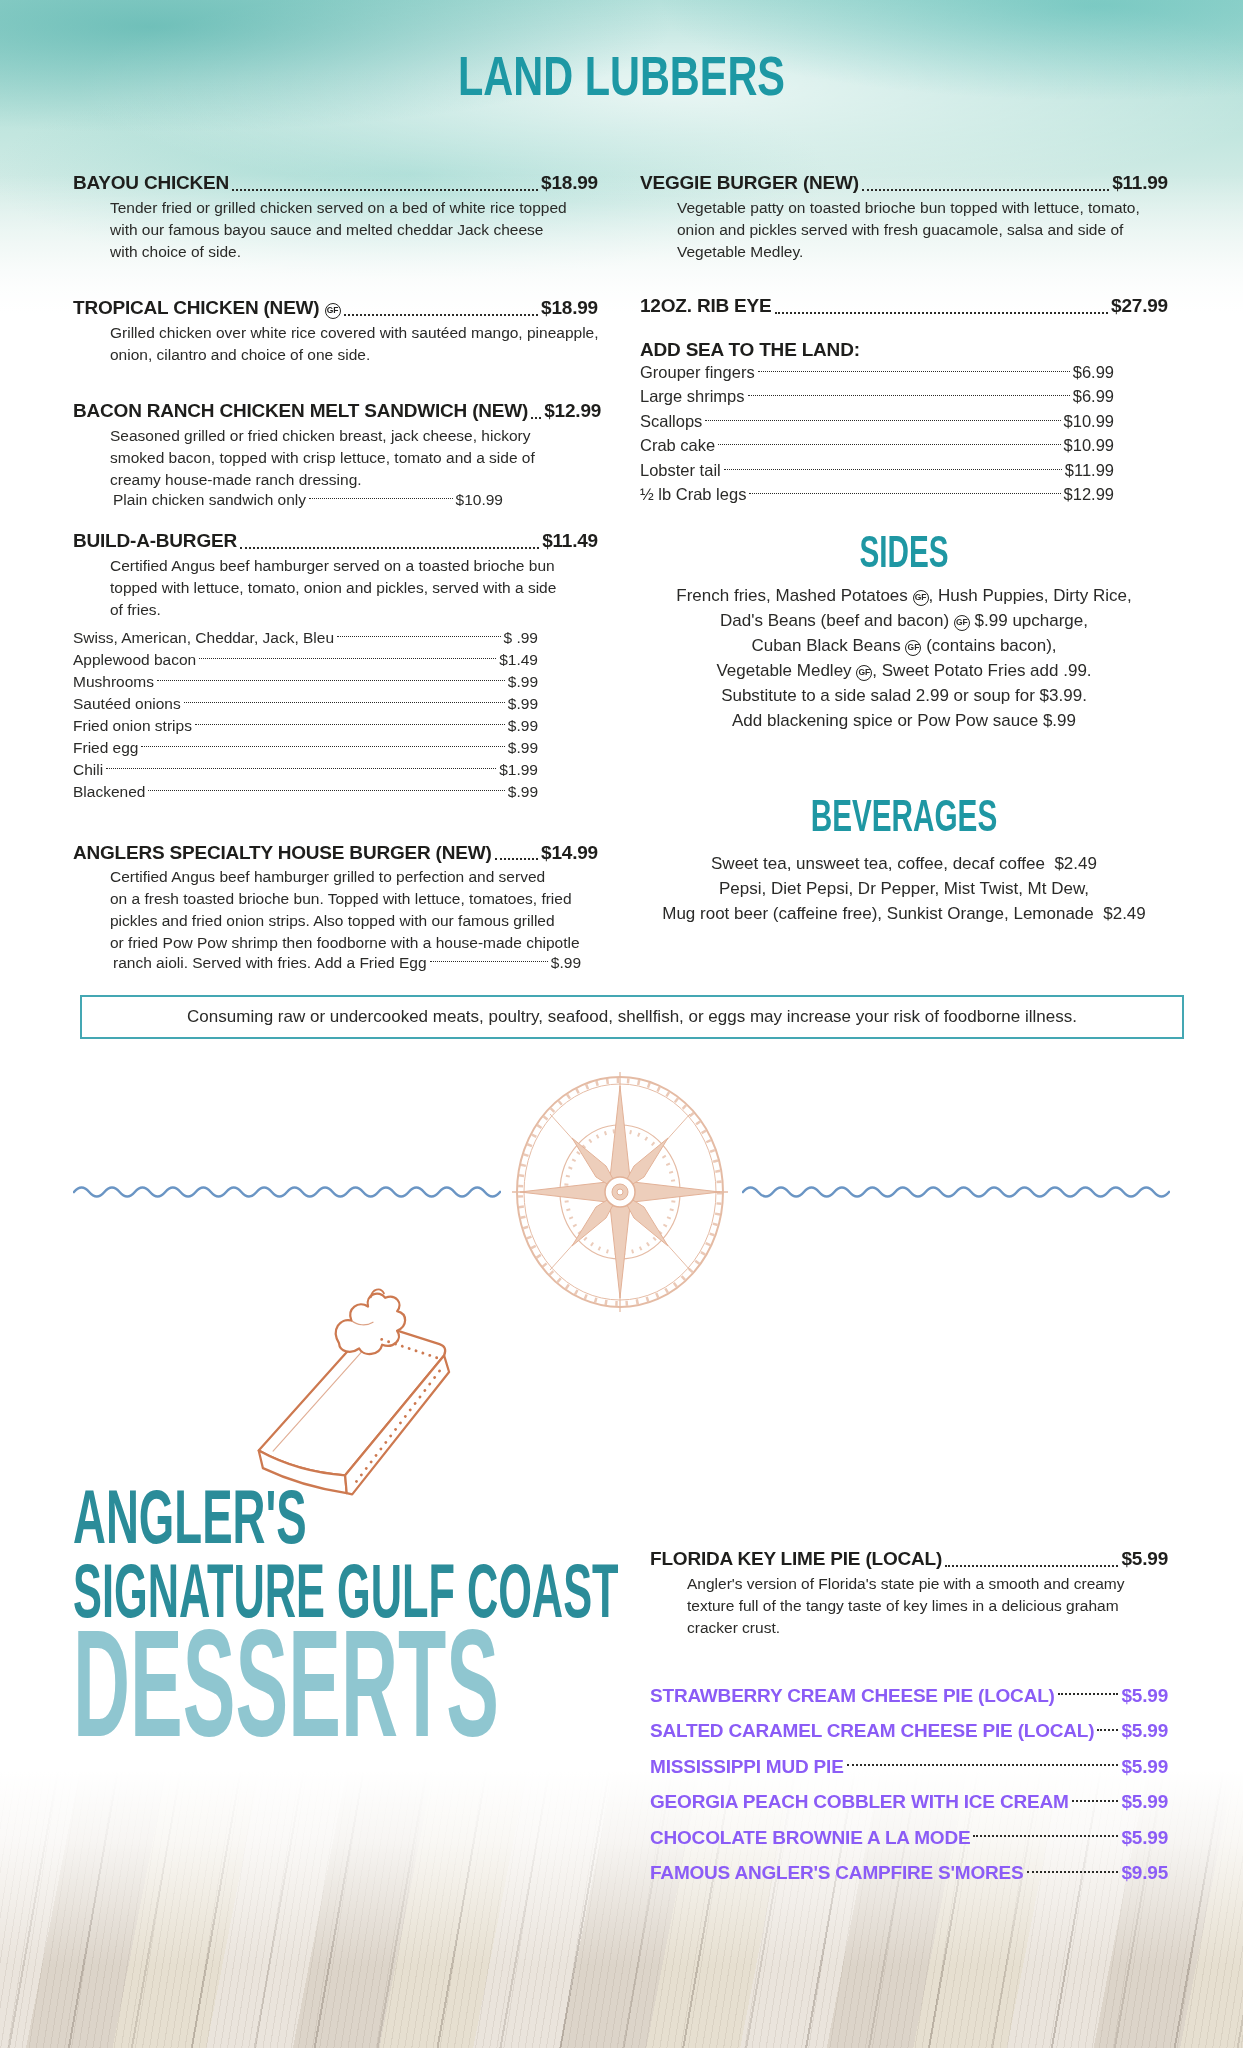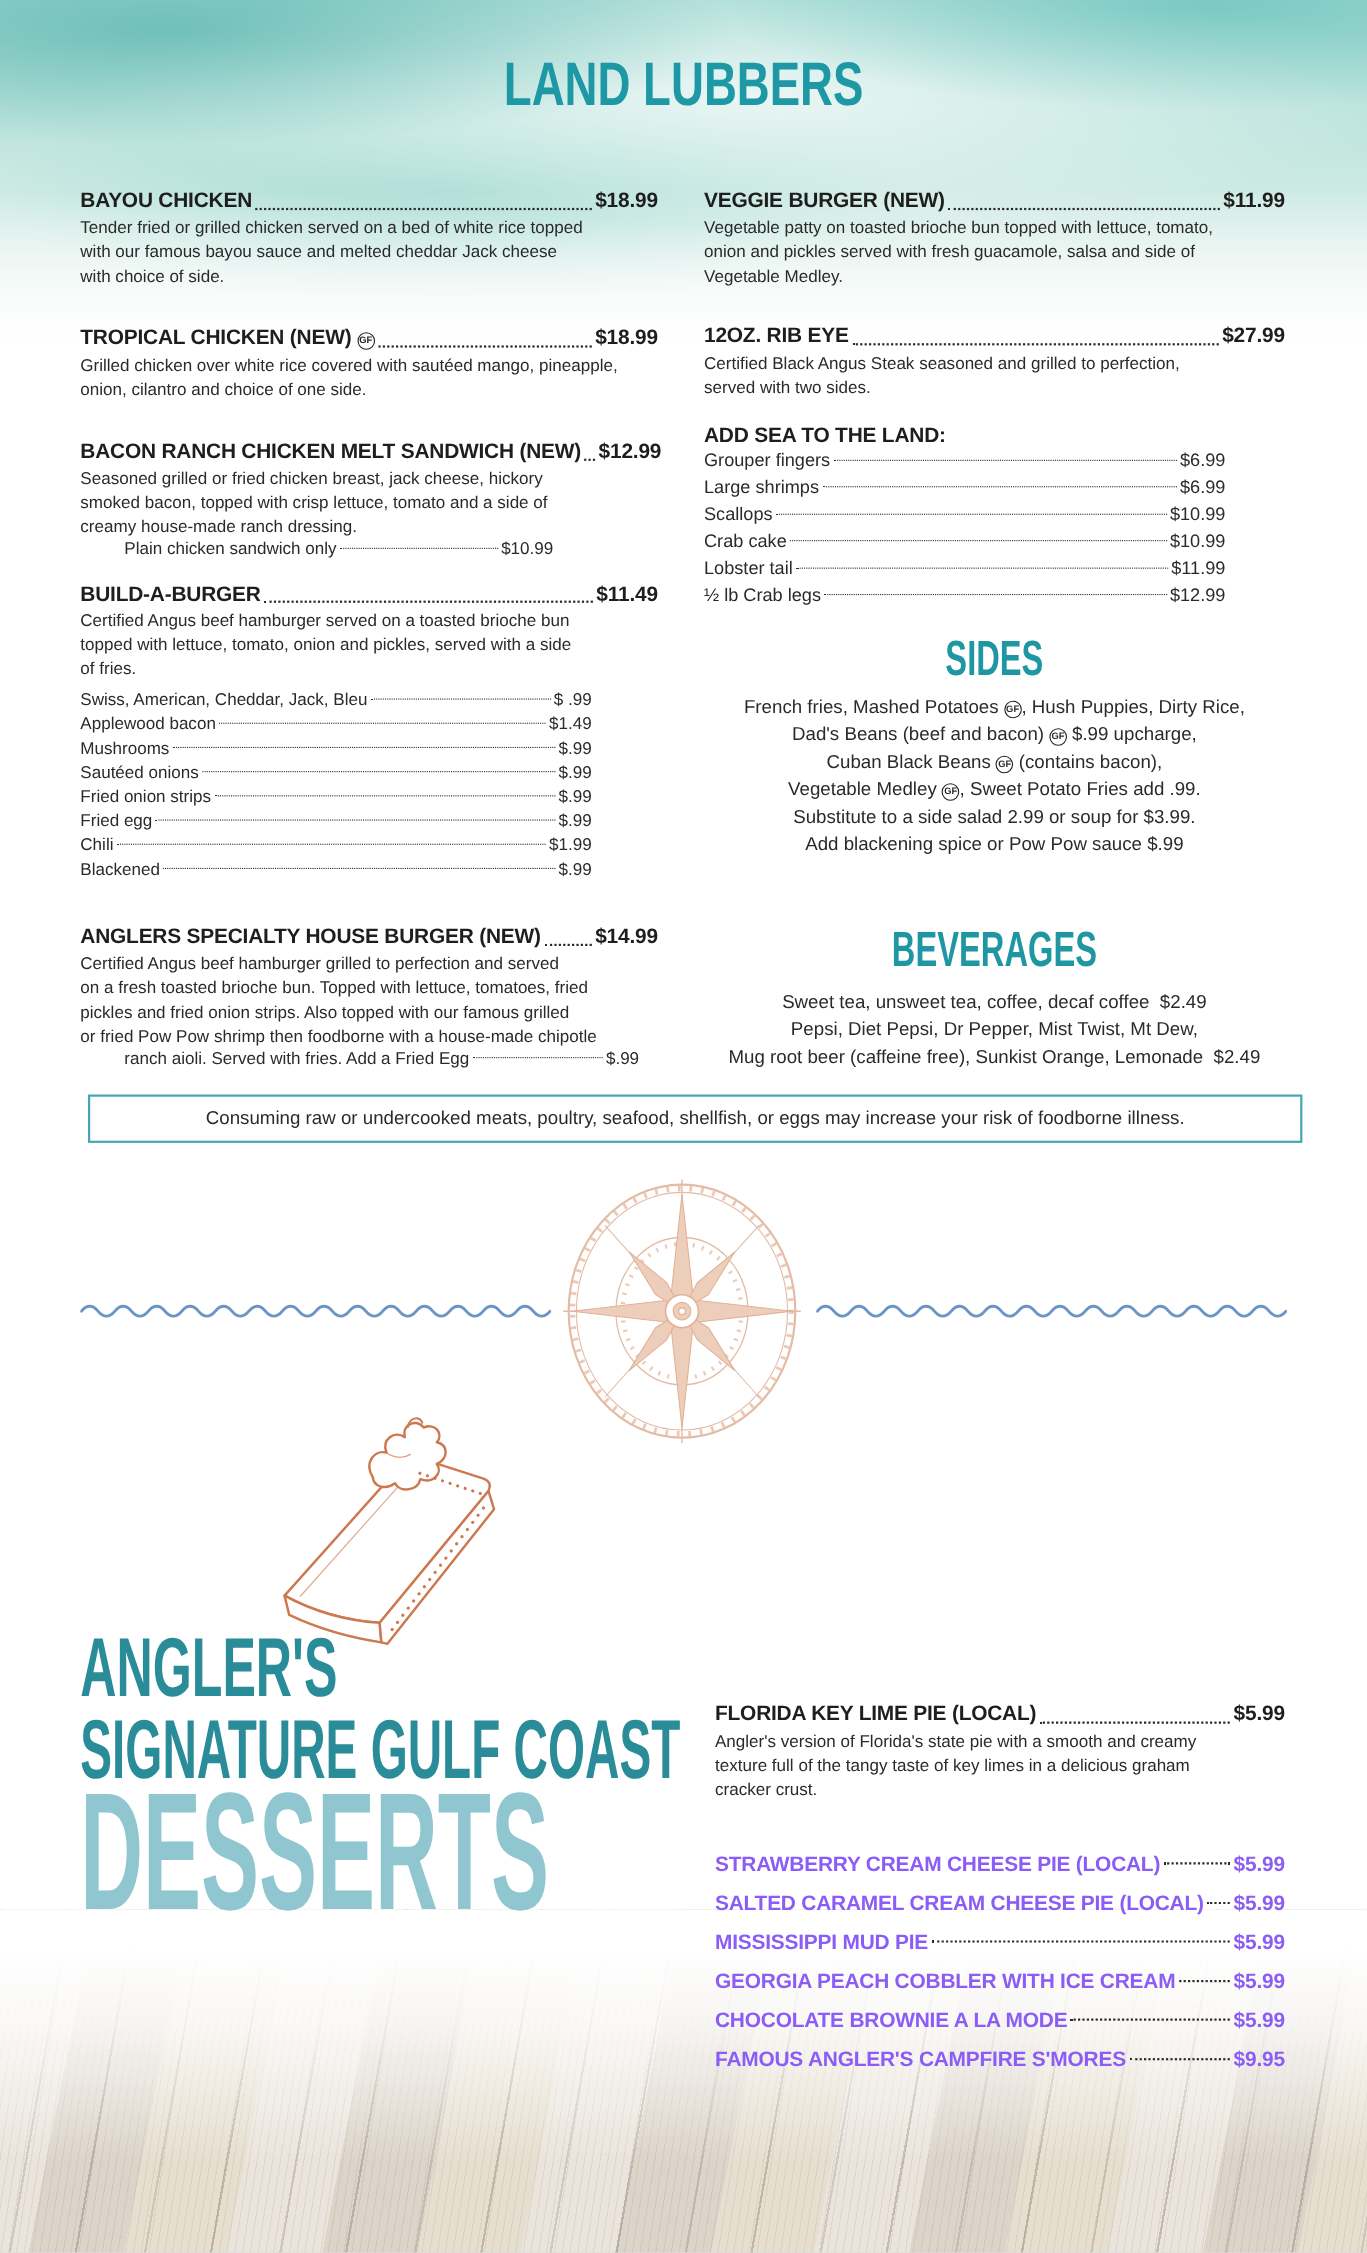--- a/index.html
+++ b/index.html
@@ -30,21 +30,21 @@
   
   .col{position:absolute;top:172px;}
   .col-left{left:73px;width:525px;}
   .col-right{left:640px;width:528px;}
   .menu-item{margin:0;}
   .title-row{display:flex;align-items:flex-end;font-weight:700;font-size:19px;line-height:1.15;color:#1e1e1c;letter-spacing:-.2px;}
   .item-name{white-space:nowrap;}
   .item-price{white-space:nowrap;}
   .leader{flex:1 1 auto;min-width:10px;border-bottom:2.2px dotted #2a2a27;margin:0 3px 3px 3px;}
   .item-desc{margin-top:3px;font-size:15.5px;line-height:22px;color:#2a2a28;}
-  .desc-line{white-space:nowrap;}
+  .desc-line{white-space:nowrap;margin-left:37px;}
   .dot-row{display:flex;align-items:center;font-size:15.5px;line-height:17px;color:#2a2a28;}
   .dot-row .leader{border-bottom-width:1.8px;margin-bottom:2px;}
   .sub-row{margin-top:0;margin-left:40px;}
   .sub-390{width:390px;}
   .sub-468{width:468px;}
   .addons{margin-top:8px;width:465px;}
   .addons .dot-row{margin-bottom:5px;}
   .sea-rows{margin-top:3px;width:474px;}
   .sea-rows .dot-row{font-size:16.5px;margin-bottom:7.5px;}
   .center-line{font-size:17px;line-height:25px;text-align:center;color:#2a2a28;}
@@ -242,25 +242,20 @@
   <div class="desc-line rich">Vegetable Medley.</div>
 </div>
     </section>
 
     <section class="menu-item mt-ribeye">
       <div class="title-row">
         <span class="item-name rich">12OZ. RIB EYE</span>
         <span class="leader"></span>
         <span class="item-price">$27.99</span>
       </div>
-      <div class="item-desc">
-  <div class="desc-line rich">Certified Black Angus Steak seasoned and grilled to perfection,</div>
-
-  <div class="desc-line rich">served with two sides.</div>
-</div>
     </section>
 
     <section class="menu-item mt-addsea">
       <div class="title-row">
         <span class="item-name">ADD SEA TO THE LAND:</span>
       </div>
       <div class="sea-rows">
   <div class="dot-row">
     <span class="row-label rich">Grouper fingers</span>
     <span class="leader"></span>

